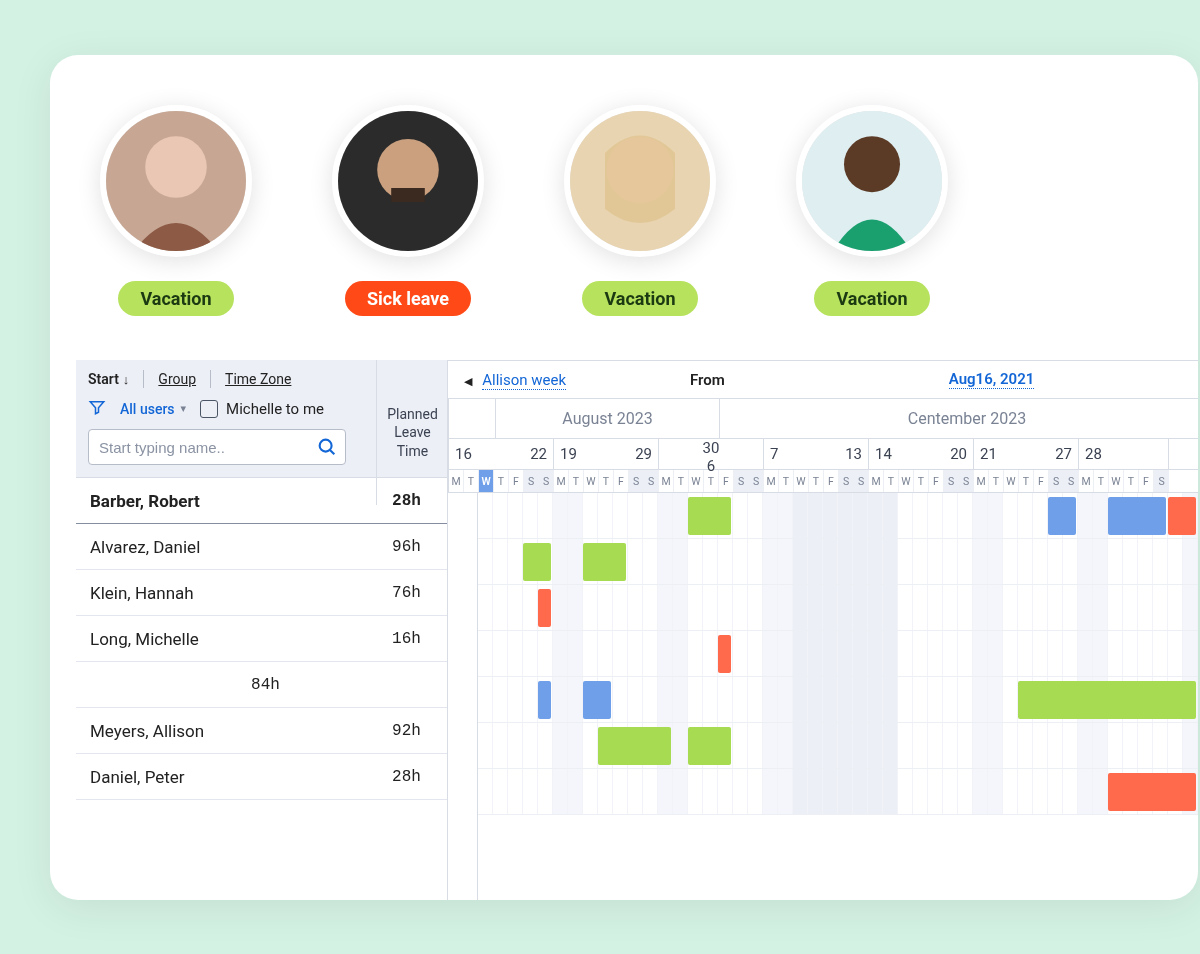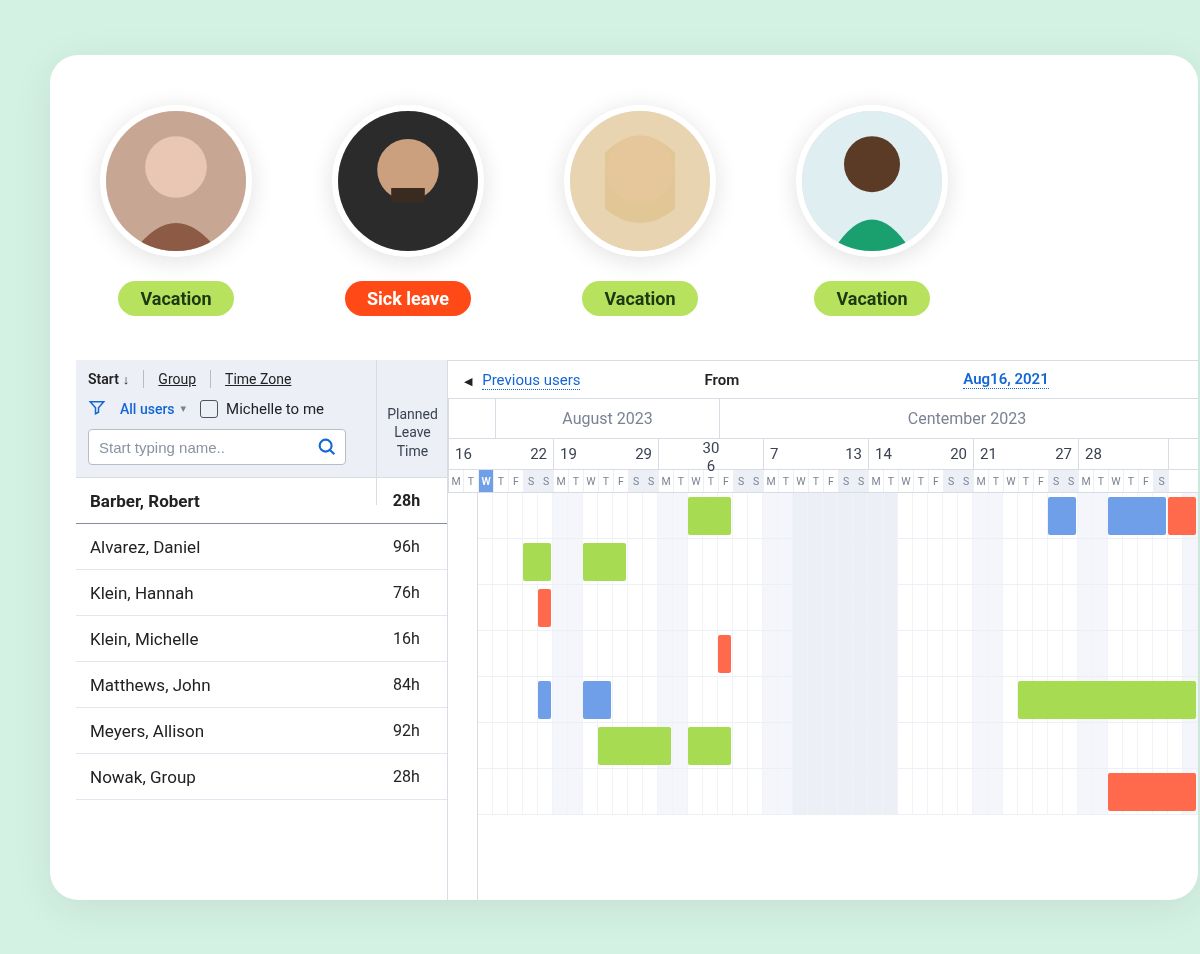--- a/index.html
+++ b/index.html
@@ -110,21 +110,21 @@
     border-left:1px solid #d8dce4;
   }
 
   .user-table { flex:1; }
   .user-row {
     display:flex; align-items:center;
     height:46px; border-bottom:1px solid #e3e6ee; padding-left:14px;
   }
   .user-row.sel { font-weight:700; border-bottom:1.5px solid #858ea0;}
   .user-name { flex:0 0 282px; font-size:17px; }
-  .user-hours { flex:1; text-align:center; font-size:16px; padding-right:6px;}
+  .user-hours { flex:1; text-align:center; font-size:16px; padding-right:6px;font-family:Liberation Mono, monospace;}
 
   .right-pane { flex:1; overflow:hidden; display:flex; flex-direction:column; border-top:1px solid #d8dce4;}
   .nav-row {
     height:38px; border-bottom:1px solid #d8dce4;
     display:flex; align-items:center; padding:0 16px; gap:24px; font-size:15px;
   }
   .prev-week{ color:#1366d6; border-bottom:1px dotted #1366d6; cursor:pointer;}
   .tri-left{ font-size:11px; color:#222; margin-right:6px;}
   .from-lbl{ font-weight:600; margin-left:100px;}
   .date-link{ color:#1366d6; font-weight:600; border-bottom:1px dotted #1366d6; margin-left:200px; }
@@ -259,43 +259,42 @@
           </div>
           <div class="user-row">
             <span class="user-name">Alvarez, Daniel</span>
             <span class="user-hours">96h</span>
           </div>
           <div class="user-row">
             <span class="user-name">Klein, Hannah</span>
             <span class="user-hours">76h</span>
           </div>
           <div class="user-row">
-            <span class="user-name">Klein, Michelle</span>
+            <span class="user-name">Long, Michelle</span>
             <span class="user-hours">16h</span>
           </div>
           <div class="user-row">
-            <span class="user-name">Matthews, John</span>
             <span class="user-hours">84h</span>
           </div>
           <div class="user-row">
             <span class="user-name">Meyers, Allison</span>
             <span class="user-hours">92h</span>
           </div>
           <div class="user-row">
-            <span class="user-name">Nowak, Group</span>
+            <span class="user-name">Daniel, Peter</span>
             <span class="user-hours">28h</span>
           </div>
         </div>
     </div>
 
     <div class="right-pane">
       <div class="nav-row">
         <span>
           <span class="tri-left">◀</span>
-          <span class="prev-week">Previous users</span>
+          <span class="prev-week">Allison week</span>
         </span>
         <span class="from-lbl">From</span>
         <span class="date-link">Aug16, 2021</span>
       </div>
       <div style="display:flex;">
         <div class="stub" style="height:94px;"></div>
         <div style="flex:1;">
           <div class="month-row" id="month-row">
               <div class="month-cell" style="width: 225px;">August 2023</div>
               <div class="month-cell" style="width: 495px;">Centember 2023</div>

